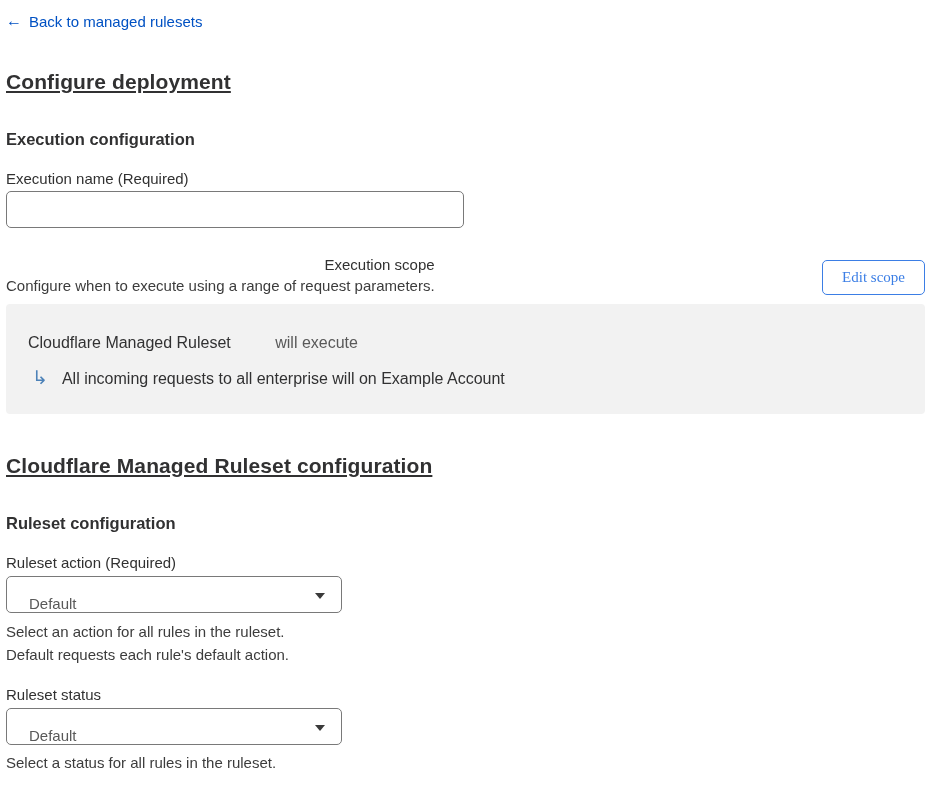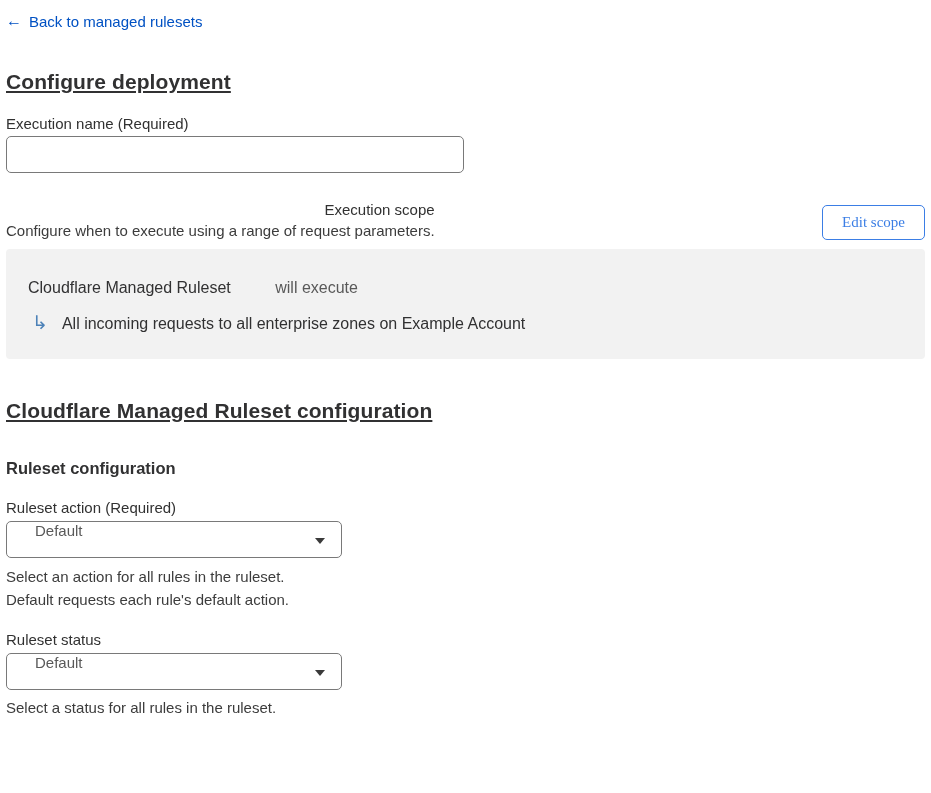--- a/index.html
+++ b/index.html
@@ -124,22 +124,22 @@
   
   .select-control {
     position: relative;
     margin-top: 5px;
     width: 336px;
     height: 37px;
     border: 1px solid var(--border-gray, #797979);
     border-radius: 5px;
     background: #fff;
     display: flex;
-    align-items: flex-start;
-    padding: 0 28px;
+    align-items: flex-end;
+    padding: 0 22px;
     font-size: 15px;
     color: var(--text-muted, #595959);
     cursor: pointer;
   }
   .select-control .caret {
     position: absolute;
     right: 16px;
     top: 50%;
     margin-top: -2px;
     width: 0;
@@ -163,40 +163,41 @@
 
 <div class="page">
 
   <a class="back-link">
     <span class="arrow">←</span>
     <span>Back to managed rulesets</span>
   </a>
 
   <h1 class="page-title">Configure deployment</h1>
 
+  <h2 class="section-title">Execution configuration</h2>
 
   <div class="field-label">Execution name (Required)</div>
   <input class="text-input" type="text" value="" style="">
 
   <div class="scope-row">
     <div class="scope-texts">
       <div class="scope-label">Execution scope</div>
       <div class="scope-desc">Configure when to execute using a range of request parameters.</div>
     </div>
     <button class="edit-scope-btn">Edit scope</button>
   </div>
 
   <div class="execute-box">
     <div class="execute-line1">
       <span class="ruleset-name">Cloudflare Managed Ruleset</span>
       <span class="will-execute">will execute</span>
     </div>
     <div class="execute-line2">
       <span class="branch-arrow">↳</span>
-      <span>All incoming requests to all enterprise zones on Example Account</span>
+      <span>All incoming requests to all enterprise will on Example Account</span>
     </div>
   </div>
 
   <h1 class="page-title">Cloudflare Managed Ruleset configuration</h1>
 
   <h2 class="section-title">Ruleset configuration</h2>
 
   <div class="field-label">Ruleset action (Required)</div>
   <div class="select-control">
     <span>Default</span>

